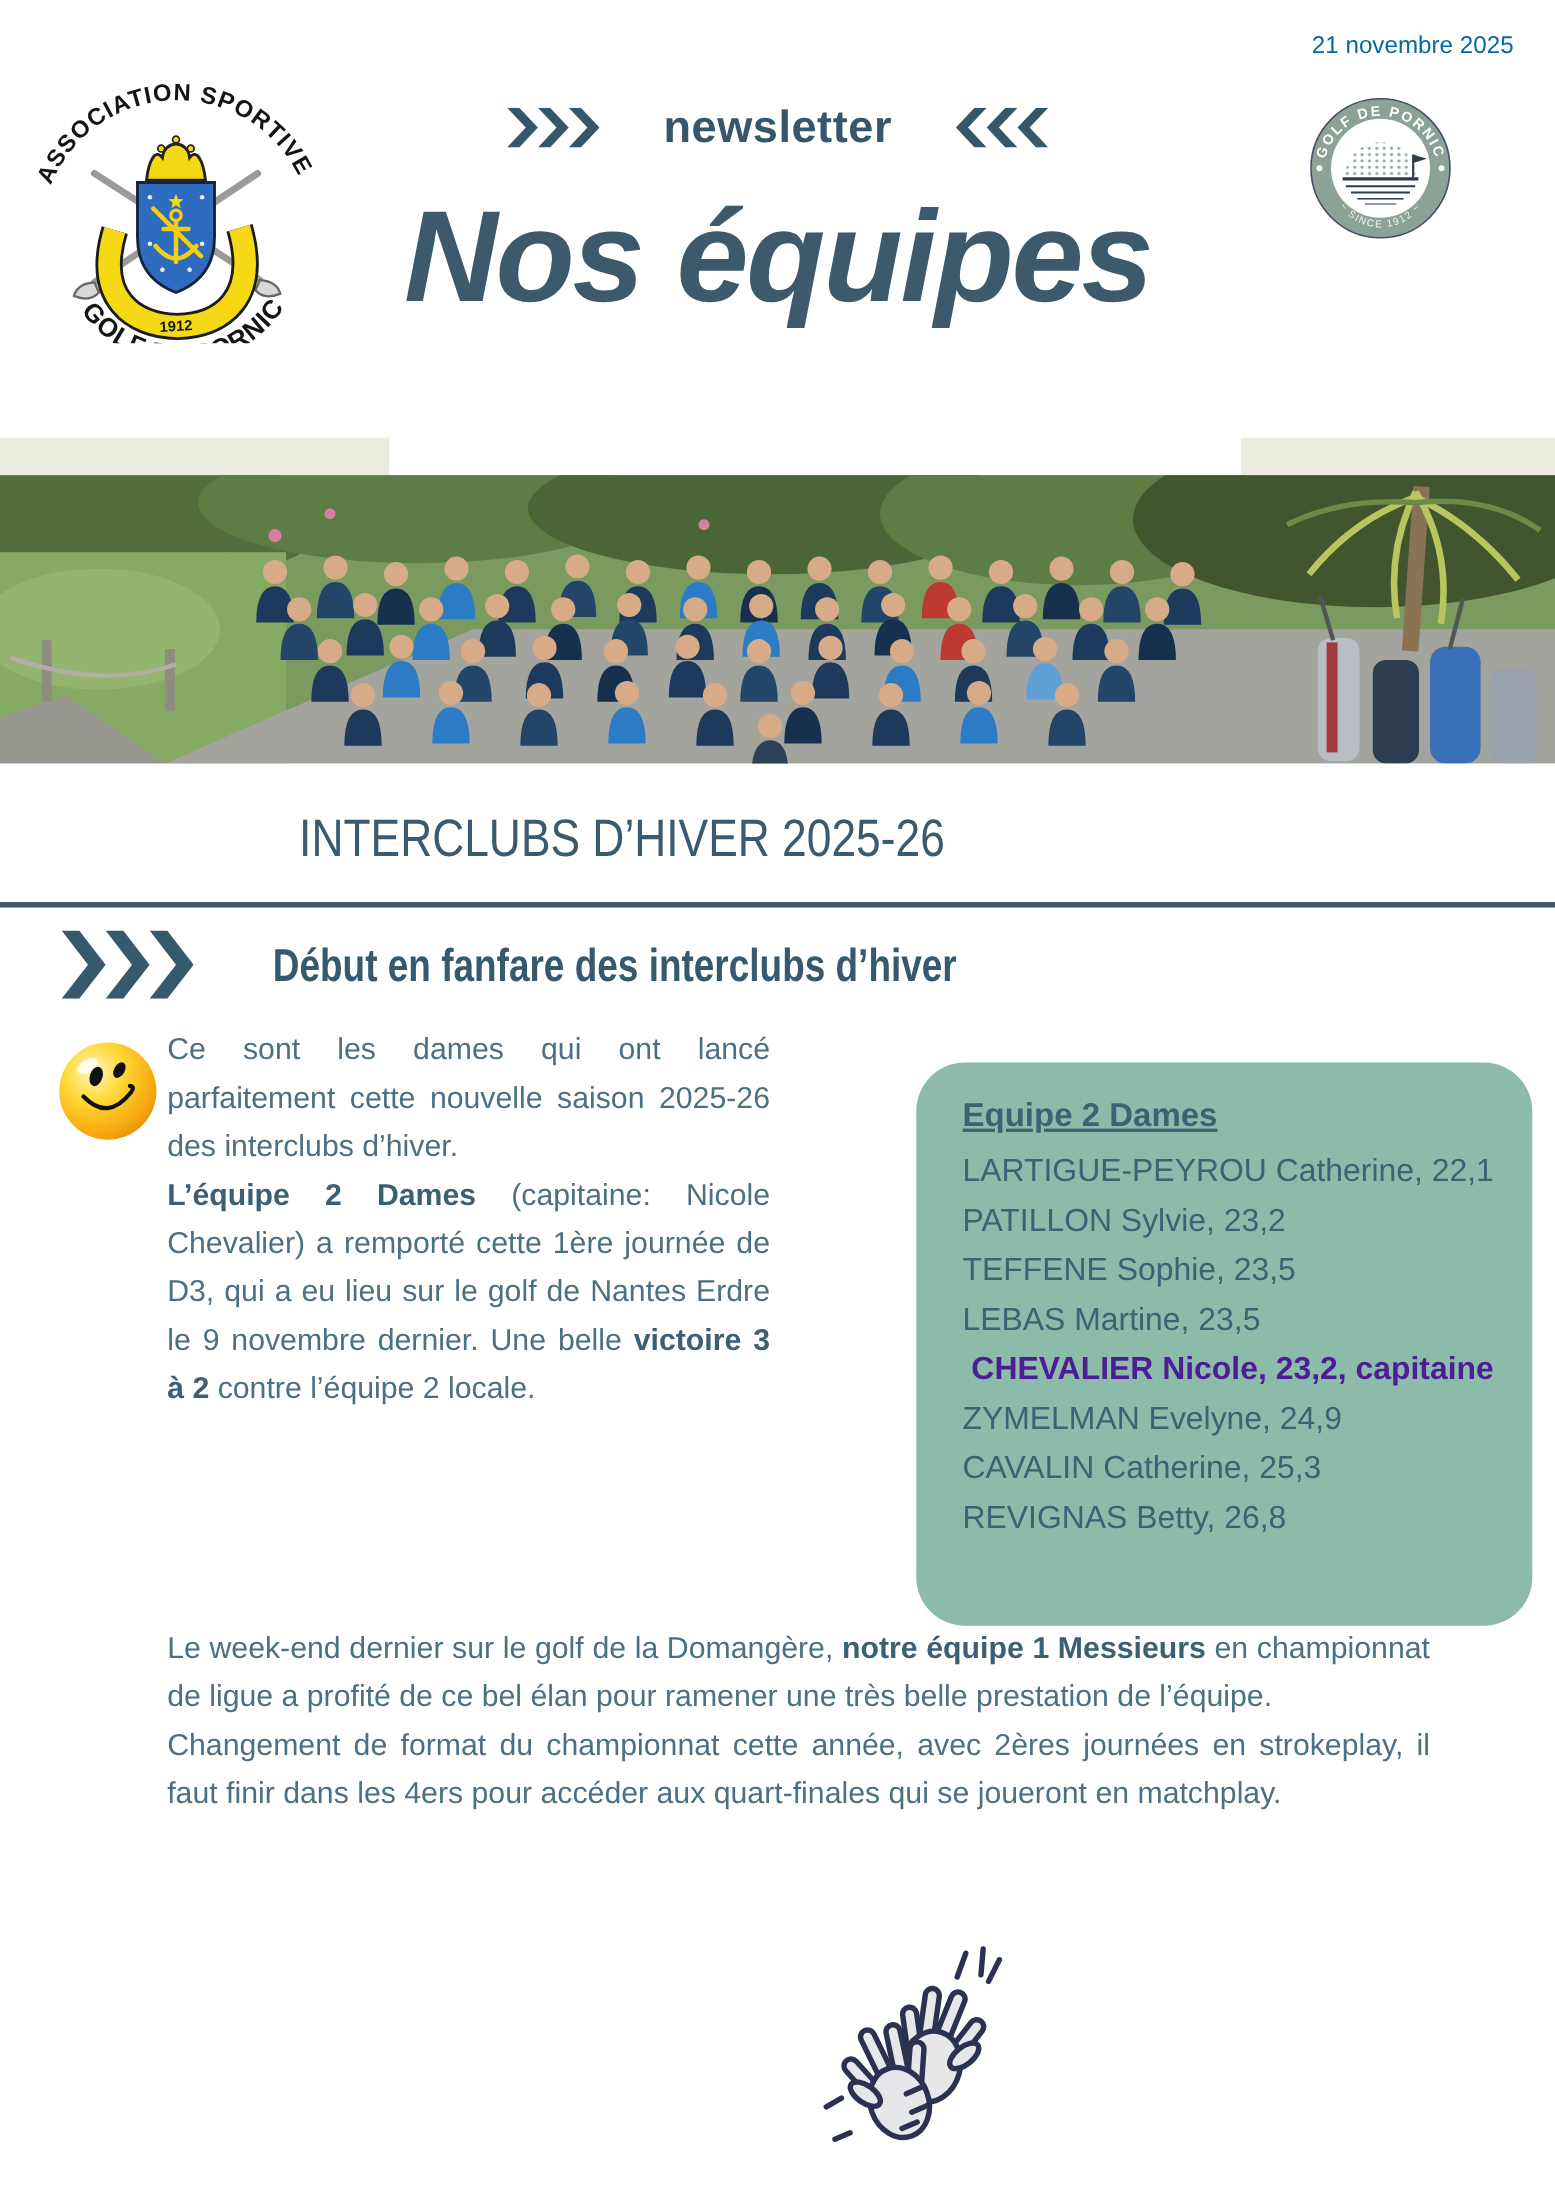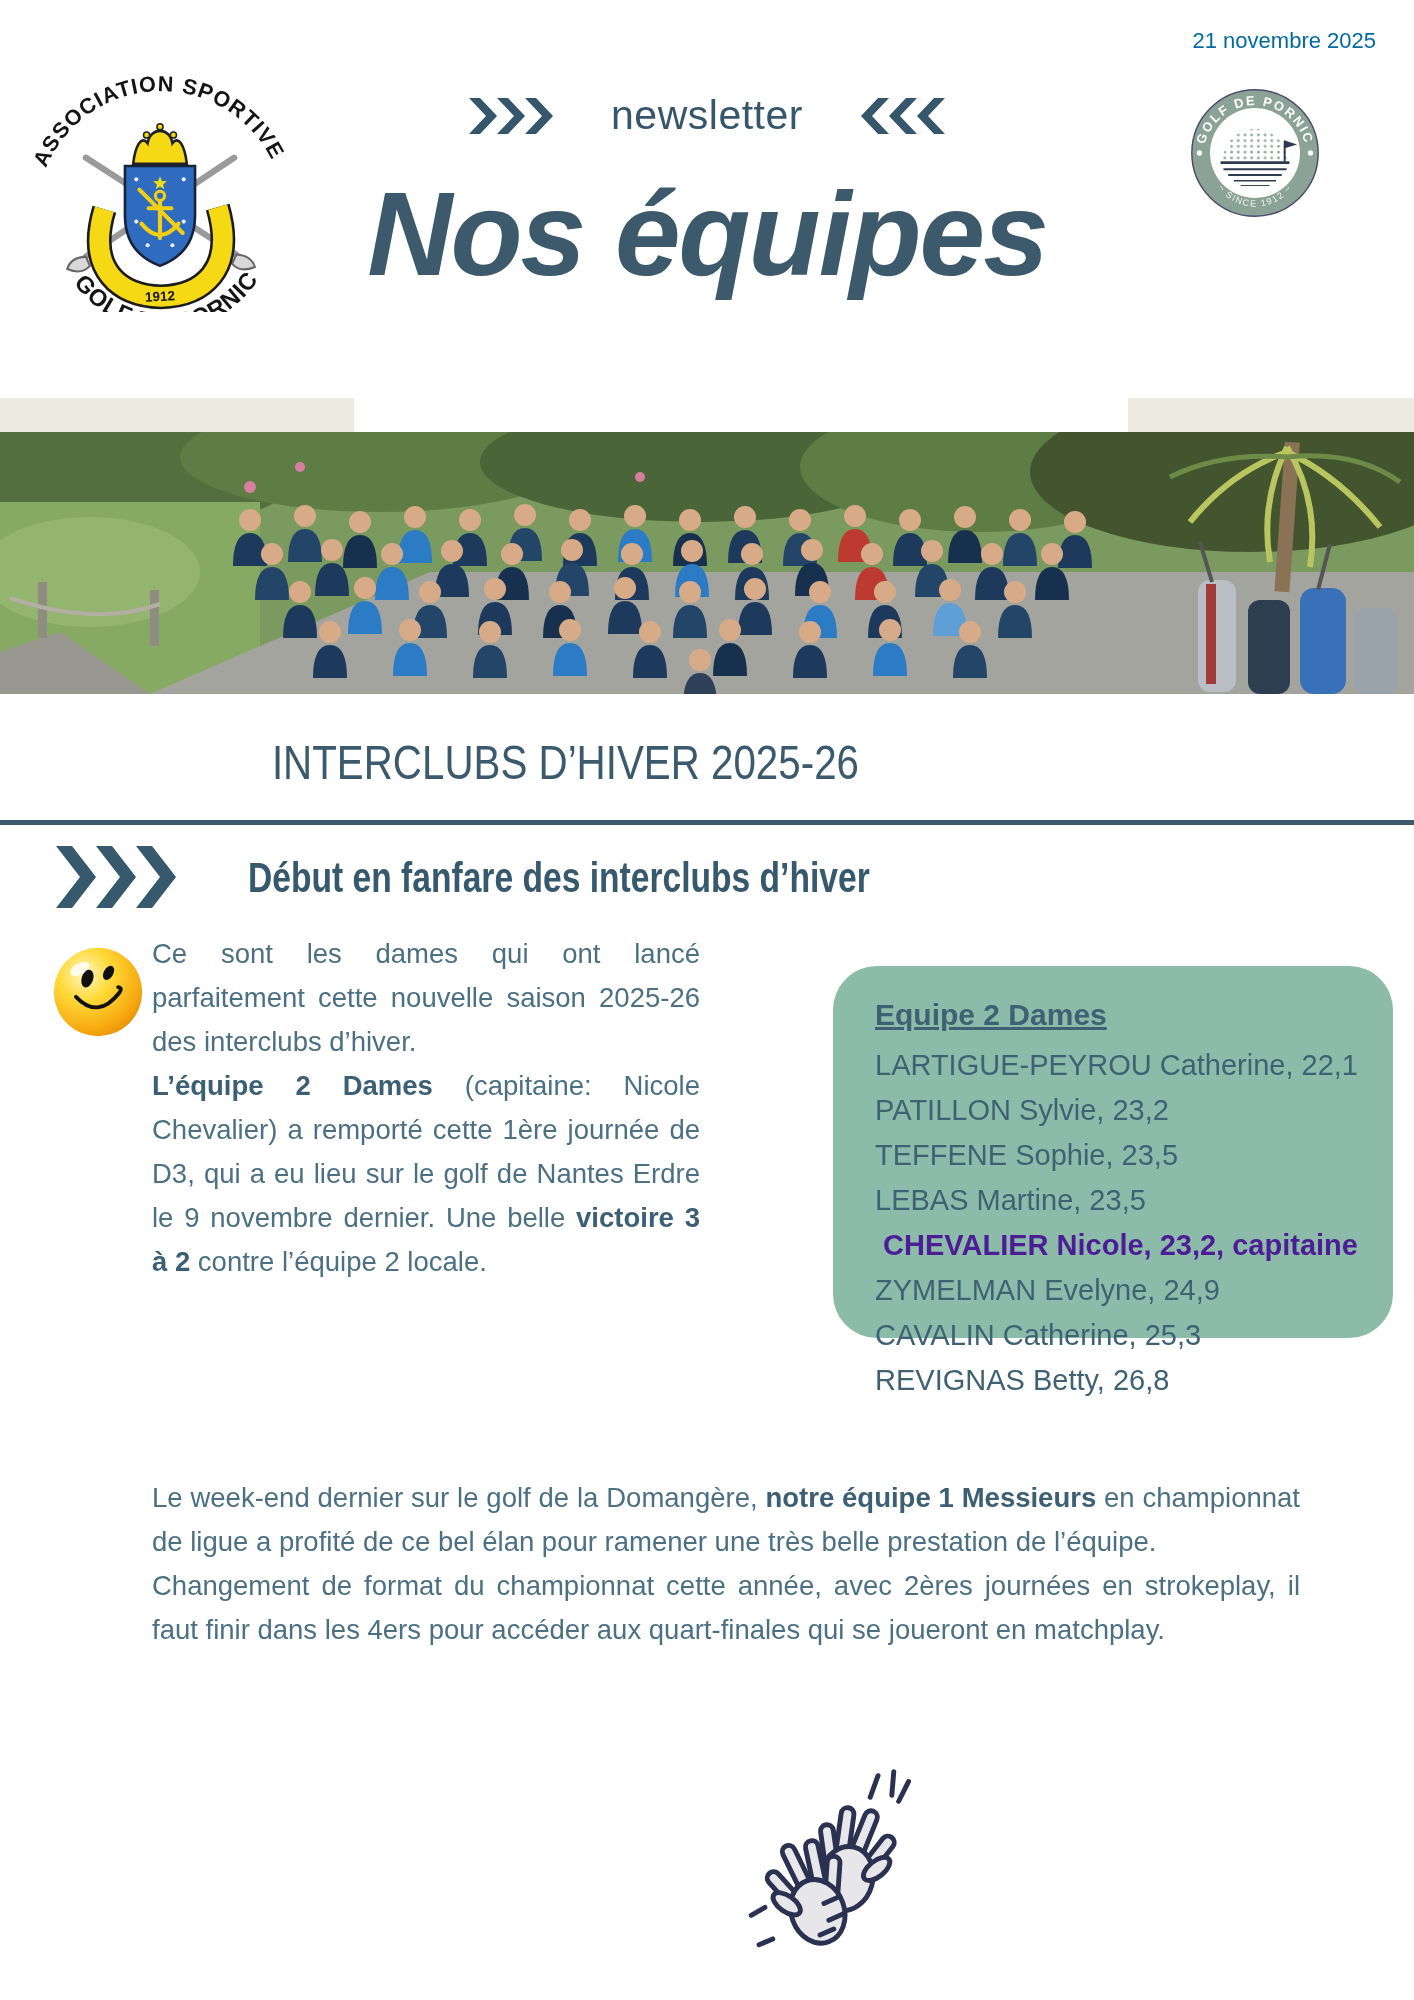--- a/index.html
+++ b/index.html
@@ -6,21 +6,21 @@
   .page{position:relative;width:1414px;height:2000px;background:#fff;overflow:hidden;
         font-family:"Liberation Sans",sans-serif;}
 
   .date{position:absolute;top:28px;right:38px;font-size:22px;color:#0369a1;}
 
   .crest{position:absolute;left:26px;top:58px;width:268px;height:254px;}
   .badge{position:absolute;left:1188px;top:86px;width:134px;height:134px;}
 
   .nl-row{position:absolute;top:92px;left:0;width:100%;display:flex;justify-content:center;
           align-items:center;gap:58px;}
-  .nl-label{font-size:41px;font-weight:normal;color:#36566b;letter-spacing:.5px;}
+  .nl-label{font-size:41px;font-weight:bold;color:#36566b;letter-spacing:.5px;}
 
   .main-title{position:absolute;top:166px;left:0;width:100%;text-align:center;
               font-size:118px;font-weight:bold;color:#3c5a6c;letter-spacing:-2px;font-style:italic;}
 
   .beige{position:absolute;top:398px;left:0;width:100%;height:34px;background:#ecebe0;}
   .beige-gap{position:absolute;top:398px;left:354px;width:774px;height:34px;background:#fff;}
 
   .photo{position:absolute;top:432px;left:0;width:1414px;height:262px;}
 
   .section-heading{position:absolute;top:735px;left:0;width:1130px;text-align:center;
@@ -34,21 +34,21 @@
            color:#36596e;white-space:nowrap;line-height:60px;}
   .subhead .squeeze{display:inline-block;transform:scaleX(.8);transform-origin:left center;}
 
   .smiley{position:absolute;left:50px;top:944px;width:96px;height:96px;}
 
   .para{font-size:27.5px;line-height:44px;color:#4c7083;text-align:justify;}
   .para strong{color:#3c5f74;}
   .para1{position:absolute;left:152px;top:932px;width:548px;}
   .para2{position:absolute;left:152px;top:1476px;width:1148px;}
 
-  .team-box{position:absolute;left:833px;top:966px;width:560px;height:372px;background:#8cbca9;
+  .team-box{position:absolute;left:833px;top:966px;width:560px;height:512px;background:#8cbca9;
             border-radius:44px;box-sizing:border-box;padding:26px 20px 0 42px;
             color:#3e6173;font-size:29px;line-height:45px;}
   .team-title{font-weight:bold;text-decoration:underline;font-size:30px;margin-bottom:6px;
               display:inline-block;padding-right:14px;}
   .player-line{white-space:nowrap;}
   .player-line strong{color:#4c1d95;}
 
   .clap{position:absolute;left:706px;top:1756px;width:230px;height:236px;}
 </style>
 </head>

